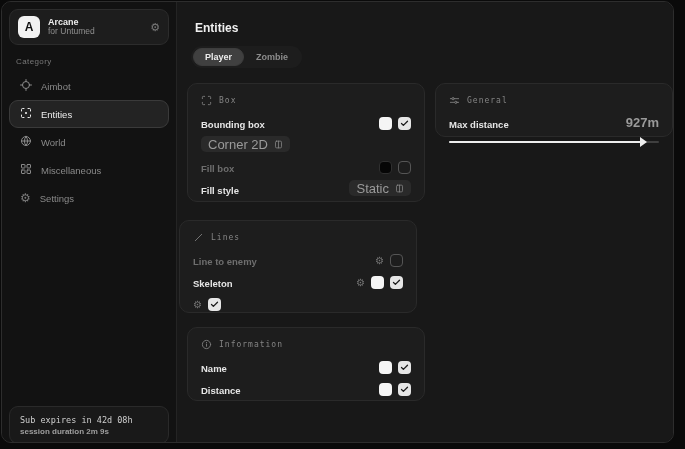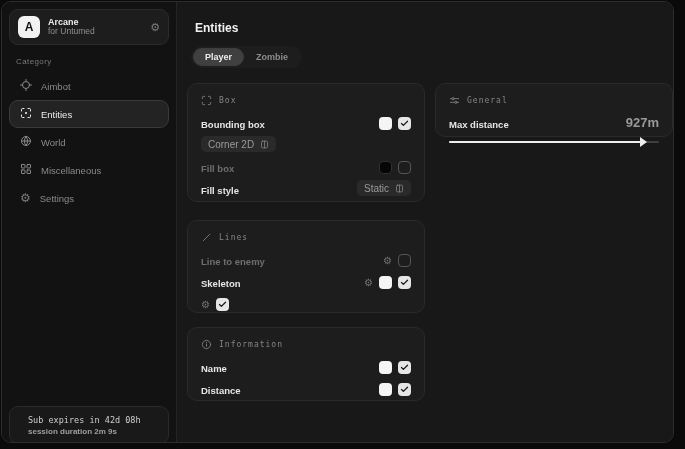--- a/index.html
+++ b/index.html
@@ -36,36 +36,36 @@
     height:28px; display:flex; align-items:center; gap:9px; padding:0 10px;
     color:#8a8a8a; font-size:9.5px; font-weight:500; border-radius:9px; border:1px solid transparent;
     cursor:pointer;
   }
   .nav-item.active { background:#232323; border-color:#3a3a3a; color:#ececec; }
   .nav-item svg, .section-head svg { flex:none; }
 
   .footer-card {
     position:absolute; left:7px; top:404px; width:160px; height:38px;
     background:#191919; border:1px solid #2a2a2a; border-radius:9px;
-    display:flex; flex-direction:column; justify-content:center; padding:0 18px; gap:2px;
+    display:flex; flex-direction:column; justify-content:center; padding:0 10px; gap:2px;
   }
   .footer-line1 { font-family:"DejaVu Sans Mono", monospace; font-size:8.5px; color:#cfcfcf; }
   .footer-line2 { font-size:8px; font-weight:bold; color:#9f9f9f; }
 
   
   .main { position:absolute; left:174px; top:0; right:0; bottom:0; background:#181818; border-left:1px solid #242424; }
   .page-title { position:absolute; left:18px; top:19px; font-size:12px; font-weight:bold; color:#f0f0f0; }
 
   .tabs { position:absolute; left:14px; top:44px; display:inline-flex; background:#1d1d1d; border-radius:12px; padding:2px; }
   .tab { padding:3px 11px; font-size:9px; font-weight:600; color:#8c8c8c; border-radius:10px; border:1px solid transparent; cursor:pointer; }
   .tab.active { background:#404040; border-color:#3d3d3d; color:#ececec; }
 
   .card { position:absolute; width:238px; background:#1d1d1d; border:1px solid #2a2a2a; border-radius:10px; padding:10px 13px; }
   .card-box   { left:10px;  top:81px;  height:119px; }
-  .card-lines { left:10px;  top:218px; height:93px; }
+  .card-lines { left:2px;  top:218px; height:93px; }
   .card-info  { left:10px;  top:325px; height:74px; }
   .card-general { left:258px; top:81px; height:54px; }
 
   .section-head { display:flex; align-items:center; gap:7px; height:13px; margin-bottom:9px; color:#7e7e7e; }
   .section-title { font-family:"DejaVu Sans Mono", monospace; font-size:8px; letter-spacing:1px; color:#858585; }
 
   .row { display:flex; align-items:flex-end; height:14px; margin-bottom:8px; }
   .row:last-child { margin-bottom:0; }
   .row-label { font-size:9.5px; font-weight:600; color:#e6e6e6; flex:1; }
   .row.dimmed .row-label { color:#6e6e6e; }
@@ -76,21 +76,21 @@
   .swatch-black { background:#060606; border:1px solid #2f2f2f; }
 
   .checkbox { width:13px; height:13px; border-radius:4px; display:flex; align-items:center; justify-content:center; cursor:pointer; }
   .checkbox.checked { background:#e6e6e6; }
   .checkbox.unchecked { background:transparent; border:1.5px solid #555; }
 
   .dropdown {
     height:16px; display:flex; align-items:center; gap:6px; padding:0 7px;
     background:#2a2a2a; border-radius:5px; cursor:pointer;
   }
-  .dropdown-value { font-size:10px; color:#9a9a9a; }
+  .dropdown-value { font-size:13px; color:#9a9a9a; }
   .row-gear { color:#757575; font-size:10px; line-height:1; cursor:pointer; }
 
   .general-value { font-size:13px; color:#9a9a9a; font-weight:600;padding-left:16px; }
   .slider { position:relative; margin-top:8px; height:8px; cursor:pointer; }
   .slider-track { position:absolute; left:0; right:0; top:3px; height:2px; background:#3f3f3f; border-radius:1px; }
   .slider-fill { position:absolute; left:0; top:3px; height:2px; background:#ededed; border-radius:1px; }
   .slider-thumb {
     position:absolute; top:-1px; width:0; height:0; margin-left:-2px;
     border-top:5px solid transparent; border-bottom:5px solid transparent; border-left:7px solid #ededed;
   }

